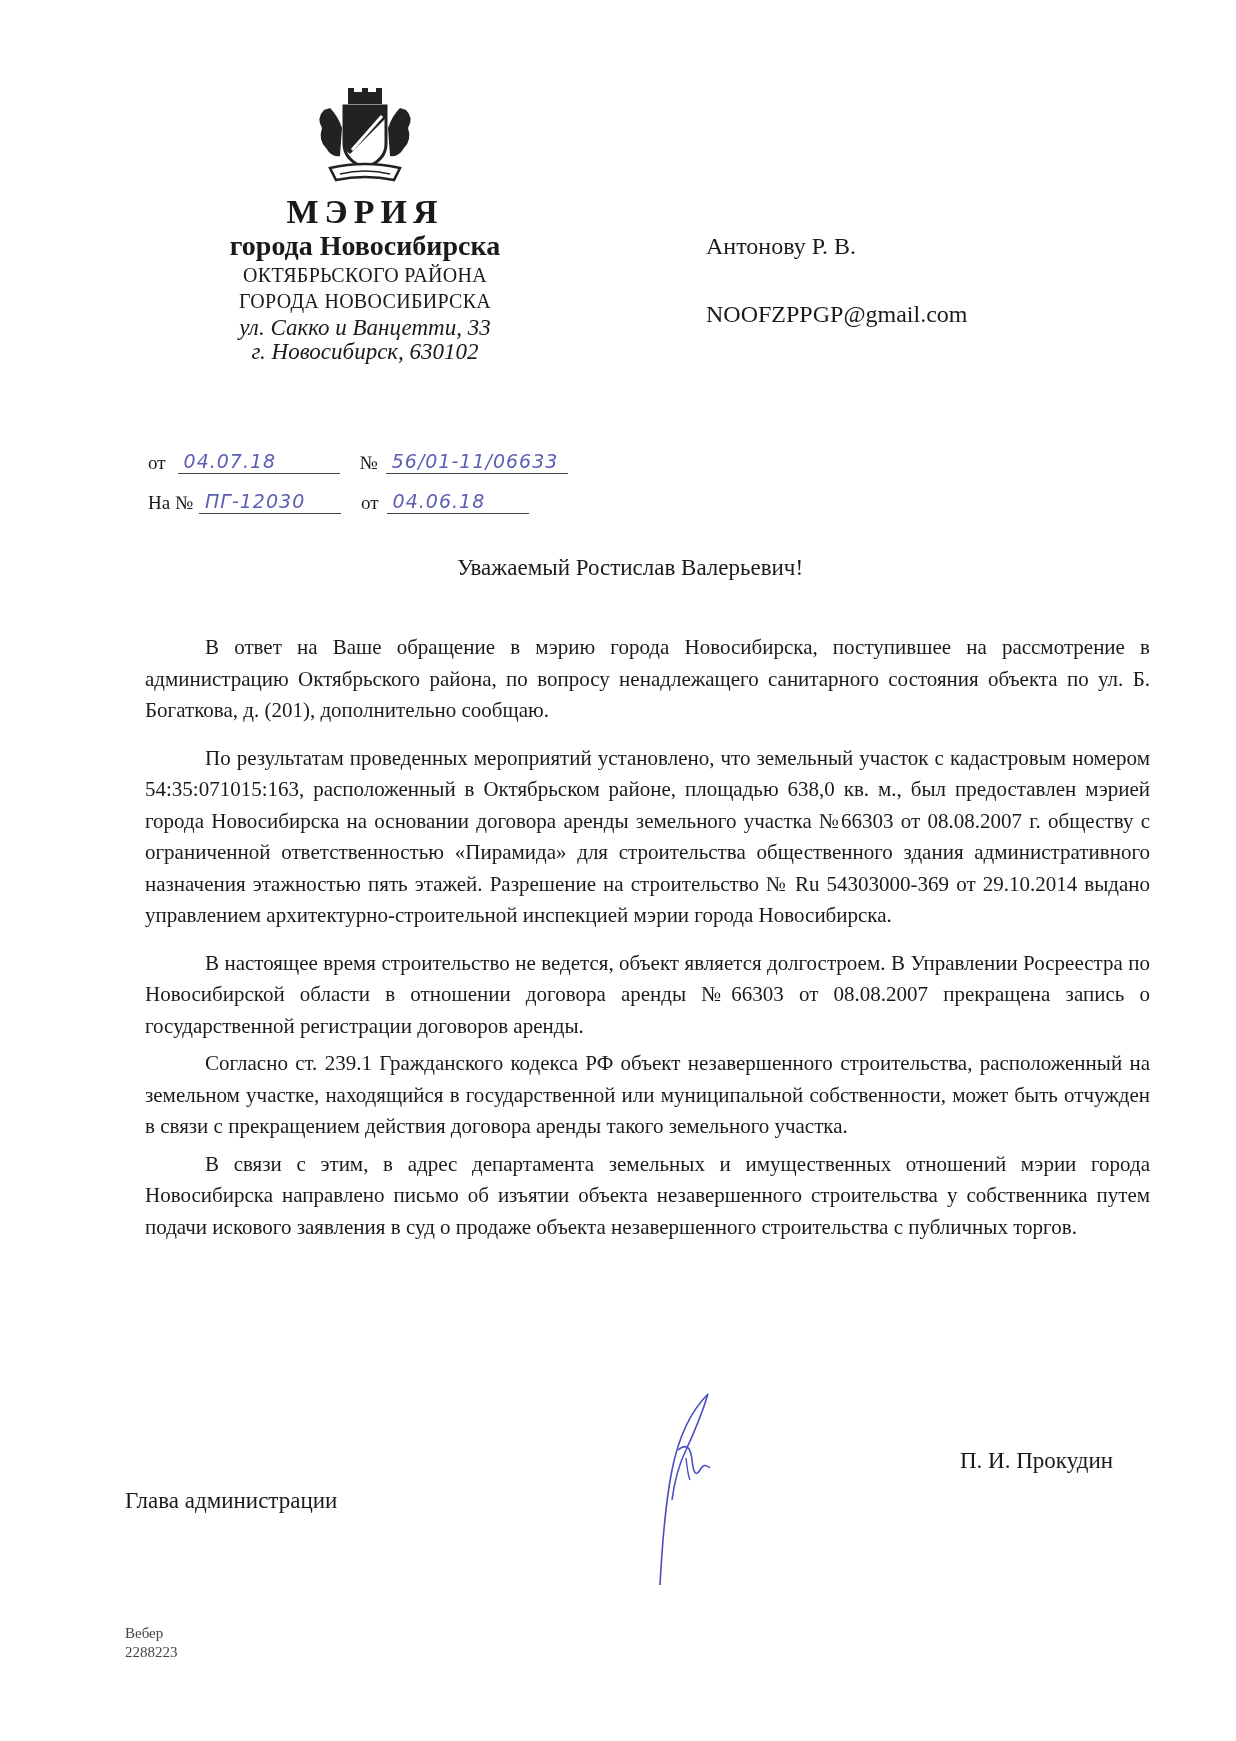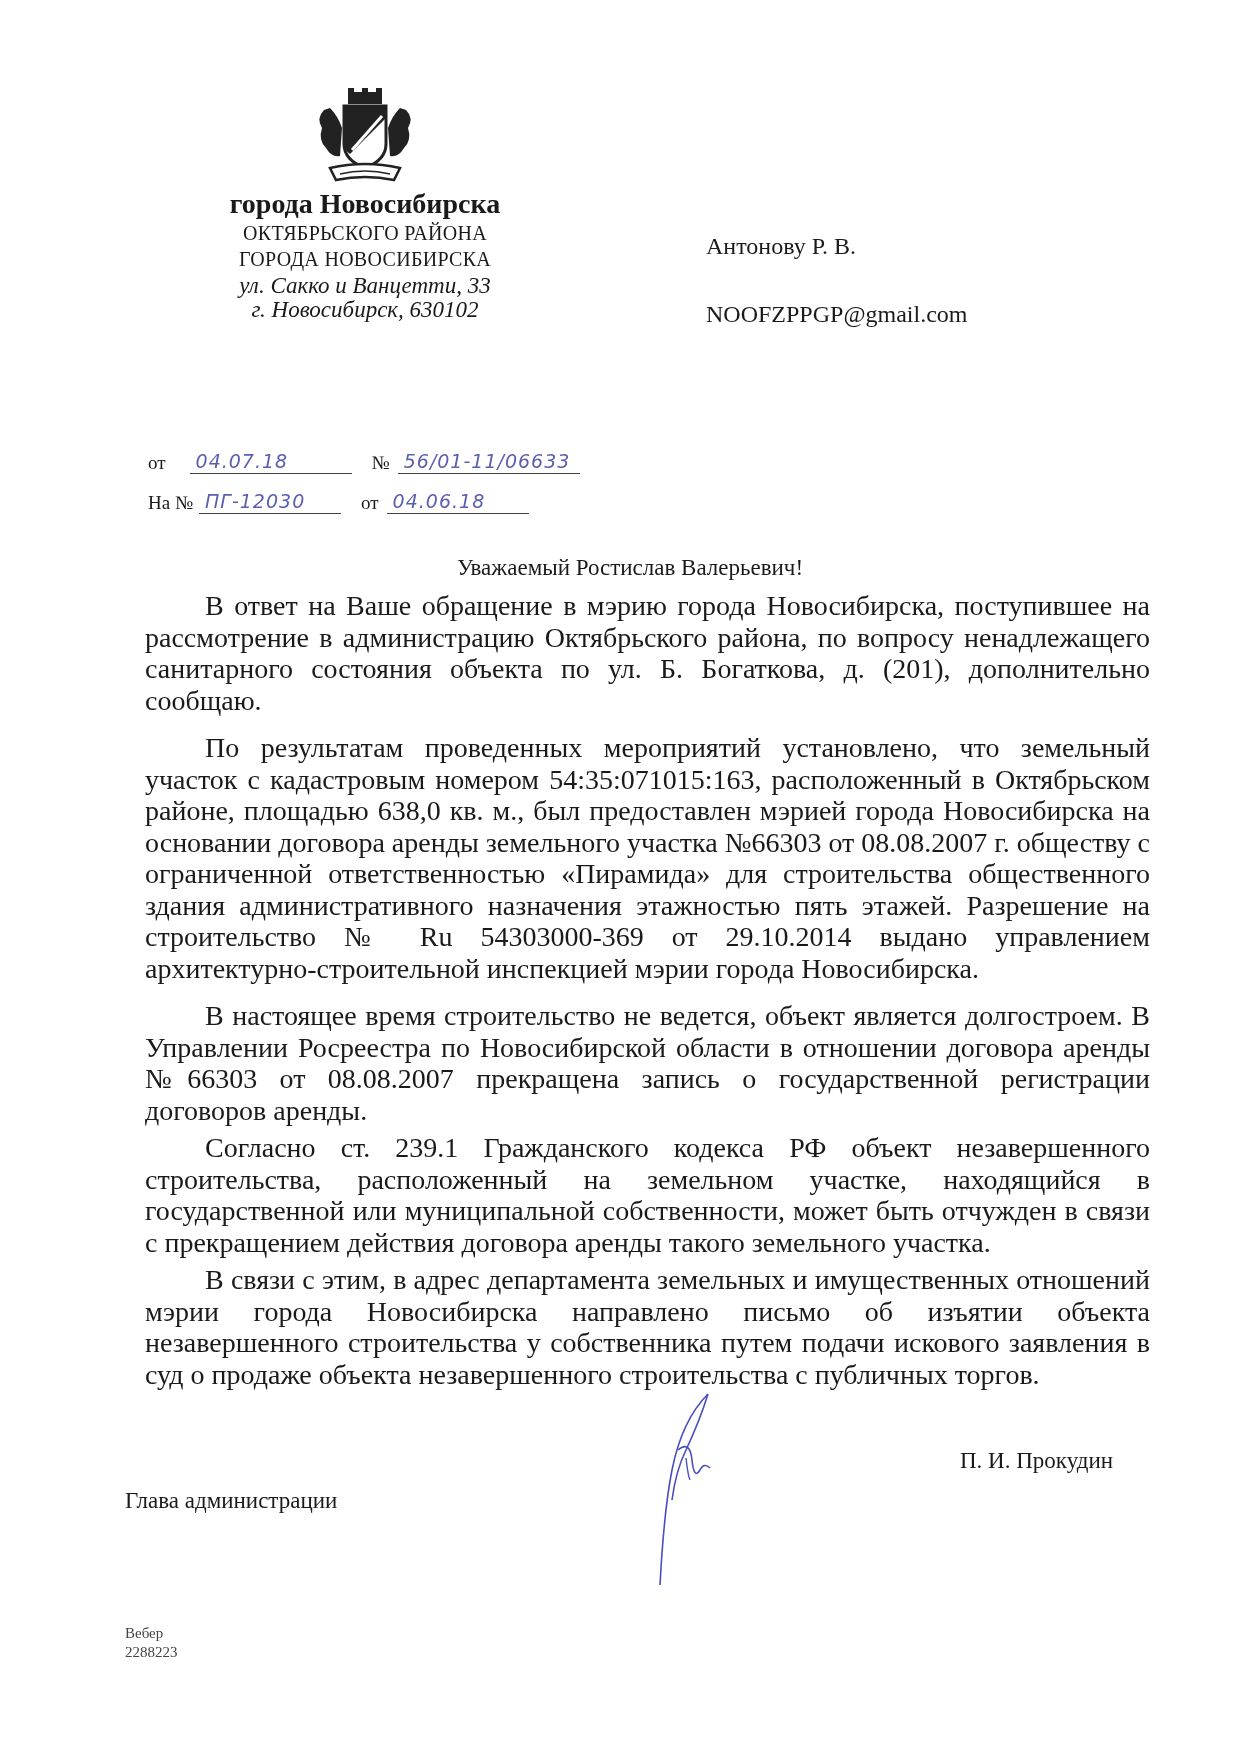--- a/index.html
+++ b/index.html
@@ -27,22 +27,22 @@
     .reg-label { margin: 0 8px; }
 
     
     .recipient { left: 706px; top: 212px; font-size: 24px; line-height: 68px; }
 
     
     .salutation { left: 0; width: 1236px; top: 555px; text-align: center; font-size: 23px; padding-left: 12px; }
 
     
     .body-text {
-      left: 145px; top: 576px; width: 1005px;
-      font-size: 28px; line-height: 31.5px; text-align: justify;
+      left: 145px; top: 618px; width: 1005px;
+      font-size: 21px; line-height: 31.5px; text-align: justify;
     }
     .body-text p { margin: 0 0 16px 0; text-indent: 60px; }
     .body-text p.tight { margin-bottom: 6px; }
 
     
     .sig-title { left: 125px; top: 1448px; font-size: 23px; margin-top: 40px; }
     .sig-name { left: 960px; top: 1448px; font-size: 23px; }
     .signature { left: 620px; top: 1390px; width: 120px; height: 200px; }
 
     .executor { left: 125px; top: 1624px; font-size: 15px; line-height: 19px; color: #444; }
@@ -61,32 +61,33 @@
     <path d="M34 18 H76 V56 Q76 72 55 80 Q34 72 34 56 Z" fill="#fff" stroke="#222" stroke-width="3"></path>
     <path d="M34 18 H76 V30 L40 66 Q34 62 34 56 Z" fill="#222"></path>
     <path d="M42 62 L72 28" stroke="#fff" stroke-width="3"></path>
 
     <path d="M14 22 Q6 30 12 40 Q8 52 16 60 Q22 70 30 68 L32 40 Q28 28 20 20 Z" fill="#222"></path>
     <path d="M96 22 Q104 30 98 40 Q102 52 94 60 Q88 70 80 68 L78 40 Q82 28 90 20 Z" fill="#222"></path>
 
     <path d="M20 80 Q55 72 90 80 L84 92 Q55 86 26 92 Z" fill="#fff" stroke="#222" stroke-width="2.5"></path>
     <path d="M30 86 Q55 80 80 86" stroke="#222" stroke-width="1.5" fill="none"></path>
   </svg>
+  <div class="org-main">МЭРИЯ</div>
   <div class="org-city">города Новосибирска</div>
   <div class="org-sub">ОКТЯБРЬСКОГО РАЙОНА</div>
   <div class="org-sub">ГОРОДА НОВОСИБИРСКА</div>
   <div class="address">
     <div>ул. Сакко и Ванцетти, 33</div>
     <div>г. Новосибирск, 630102</div>
   </div>
 </div>
 
 <div class="abs reg-line" style="top:450px;">
   <span>от</span>
-  <span class="handwritten" style="width:150px;margin-left:24px;">04.07.18</span>
+  <span class="handwritten" style="width:150px;margin-left:12px;">04.07.18</span>
   <span class="reg-label" style="margin-left:20px;">№</span>
   <span class="handwritten" style="width:170px;">56/01-11/06633</span>
 </div>
 <div class="abs reg-line" style="top:490px;">
   <span>На №</span>
   <span class="handwritten" style="width:130px;margin-left:6px;">ПГ-12030</span>
   <span class="reg-label" style="margin-left:20px;">от</span>
   <span class="handwritten" style="width:130px;">04.06.18</span>
 </div>
 

